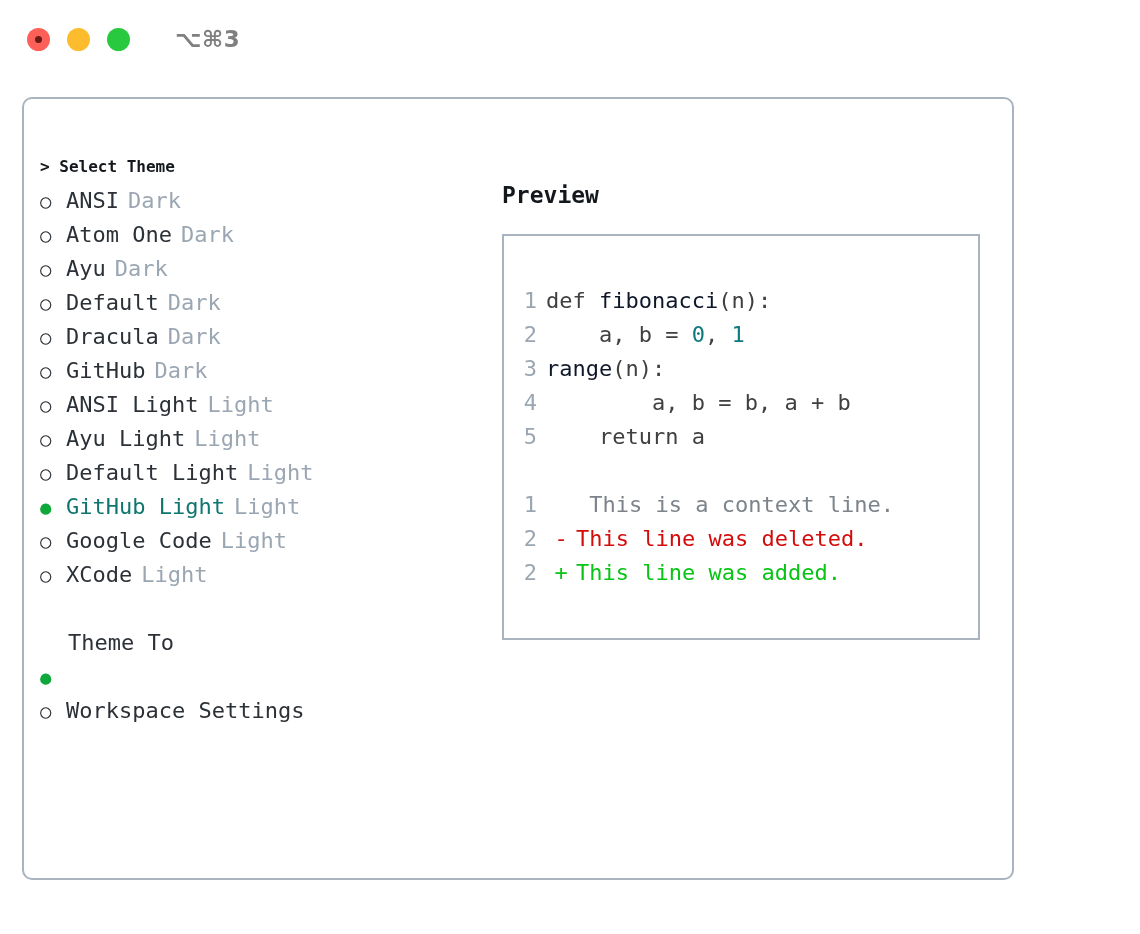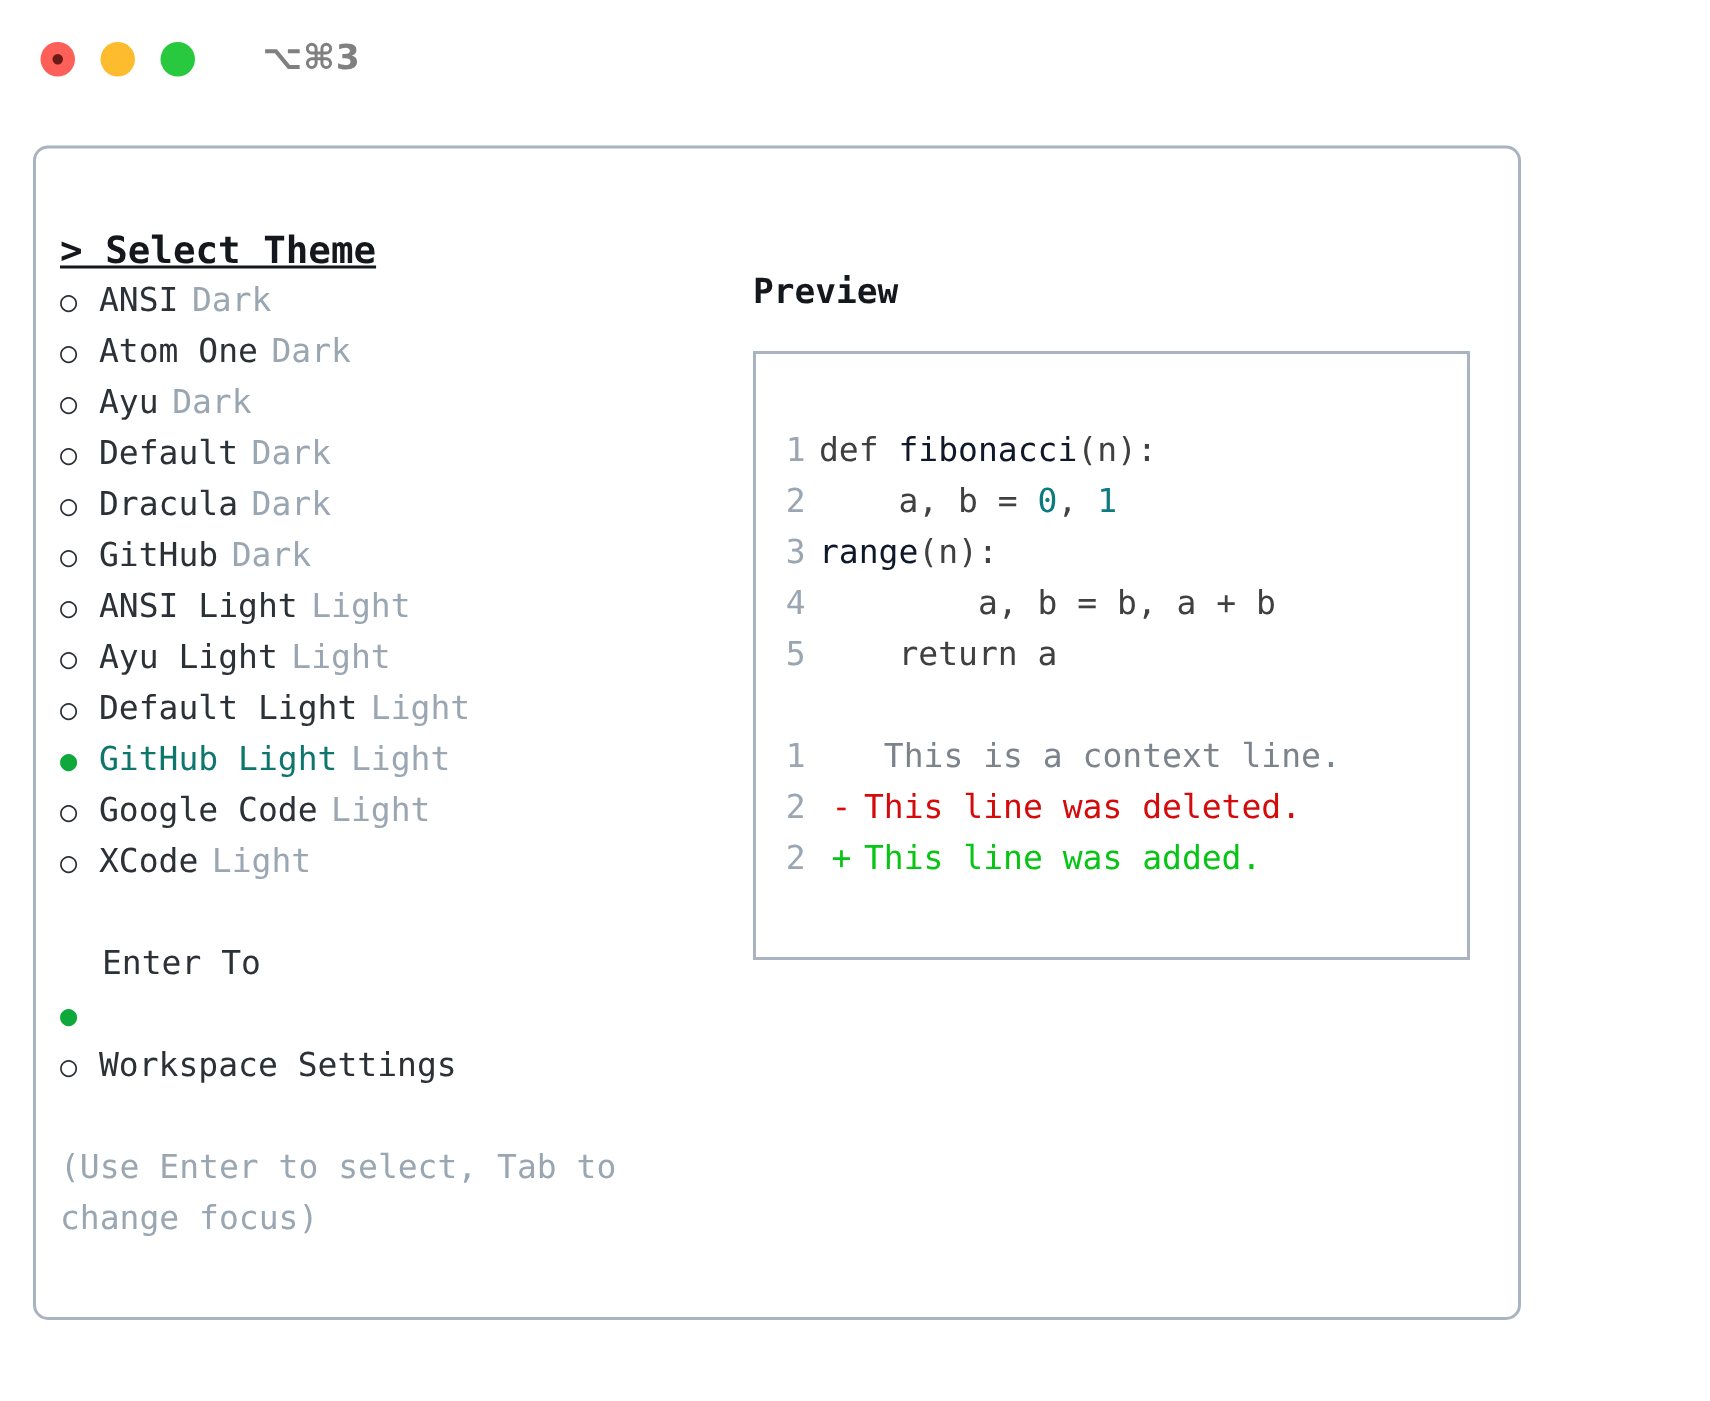--- a/index.html
+++ b/index.html
@@ -82,26 +82,25 @@
 
   
   .left {
     position: absolute;
     left: 16px;
     top: 51px;
     width: 440px;
   }
 
   .heading {
-    font-size: 25px;
+    font-size: 16px;
     font-weight: bold;
     color: #14181c;
     line-height: 34px;
     white-space: pre;
-    text-decoration: underline;
   }
 
   .opt {
     display: flex;
     align-items: baseline;
     font-size: 22px;
     line-height: 34px;
     color: #2b3137;
     white-space: pre;
   }
@@ -221,30 +220,29 @@
             <div class="opt"><span class="marker">○</span><span class="name">ANSI Light</span><span class="tag">Light</span></div>
             <div class="opt"><span class="marker">○</span><span class="name">Ayu Light</span><span class="tag">Light</span></div>
             <div class="opt"><span class="marker">○</span><span class="name">Default Light</span><span class="tag">Light</span></div>
             <div class="opt selected"><span class="marker">●</span><span class="name">GitHub Light</span><span class="tag">Light</span></div>
             <div class="opt"><span class="marker">○</span><span class="name">Google Code</span><span class="tag">Light</span></div>
             <div class="opt"><span class="marker">○</span><span class="name">XCode</span><span class="tag">Light</span></div>
           </div>
 
         <div class="spacer-sm"></div>
 
-        <div class="section-label">Enter To</div>
+        <div class="section-label">Theme To</div>
 
         <div id="apply-list">
             <div class="opt selected"><span class="marker">●</span></div>
             <div class="opt"><span class="marker">○</span><span class="name">Workspace Settings</span></div>
           </div>
 
         <div class="spacer-sm"></div>
 
-        <div class="hint">(Use Enter to select, Tab to change focus)</div>
       </div>
 
       <div class="right">
         <div class="preview-title">Preview</div>
 
         <div class="preview-box">
           <div id="code-block">
               <div class="code-line"><span class="lineno">1</span><span class="codetext">def </span><span class="tok-fn">fibonacci</span><span class="codetext">(n):</span></div>
               <div class="code-line"><span class="lineno">2</span><span class="codetext">    a, b = </span><span class="tok-num">0</span><span class="codetext">, </span><span class="tok-num">1</span></div>
               <div class="code-line"><span class="lineno">3</span><span class="tok-call">range</span><span class="codetext">(n):</span></div>

